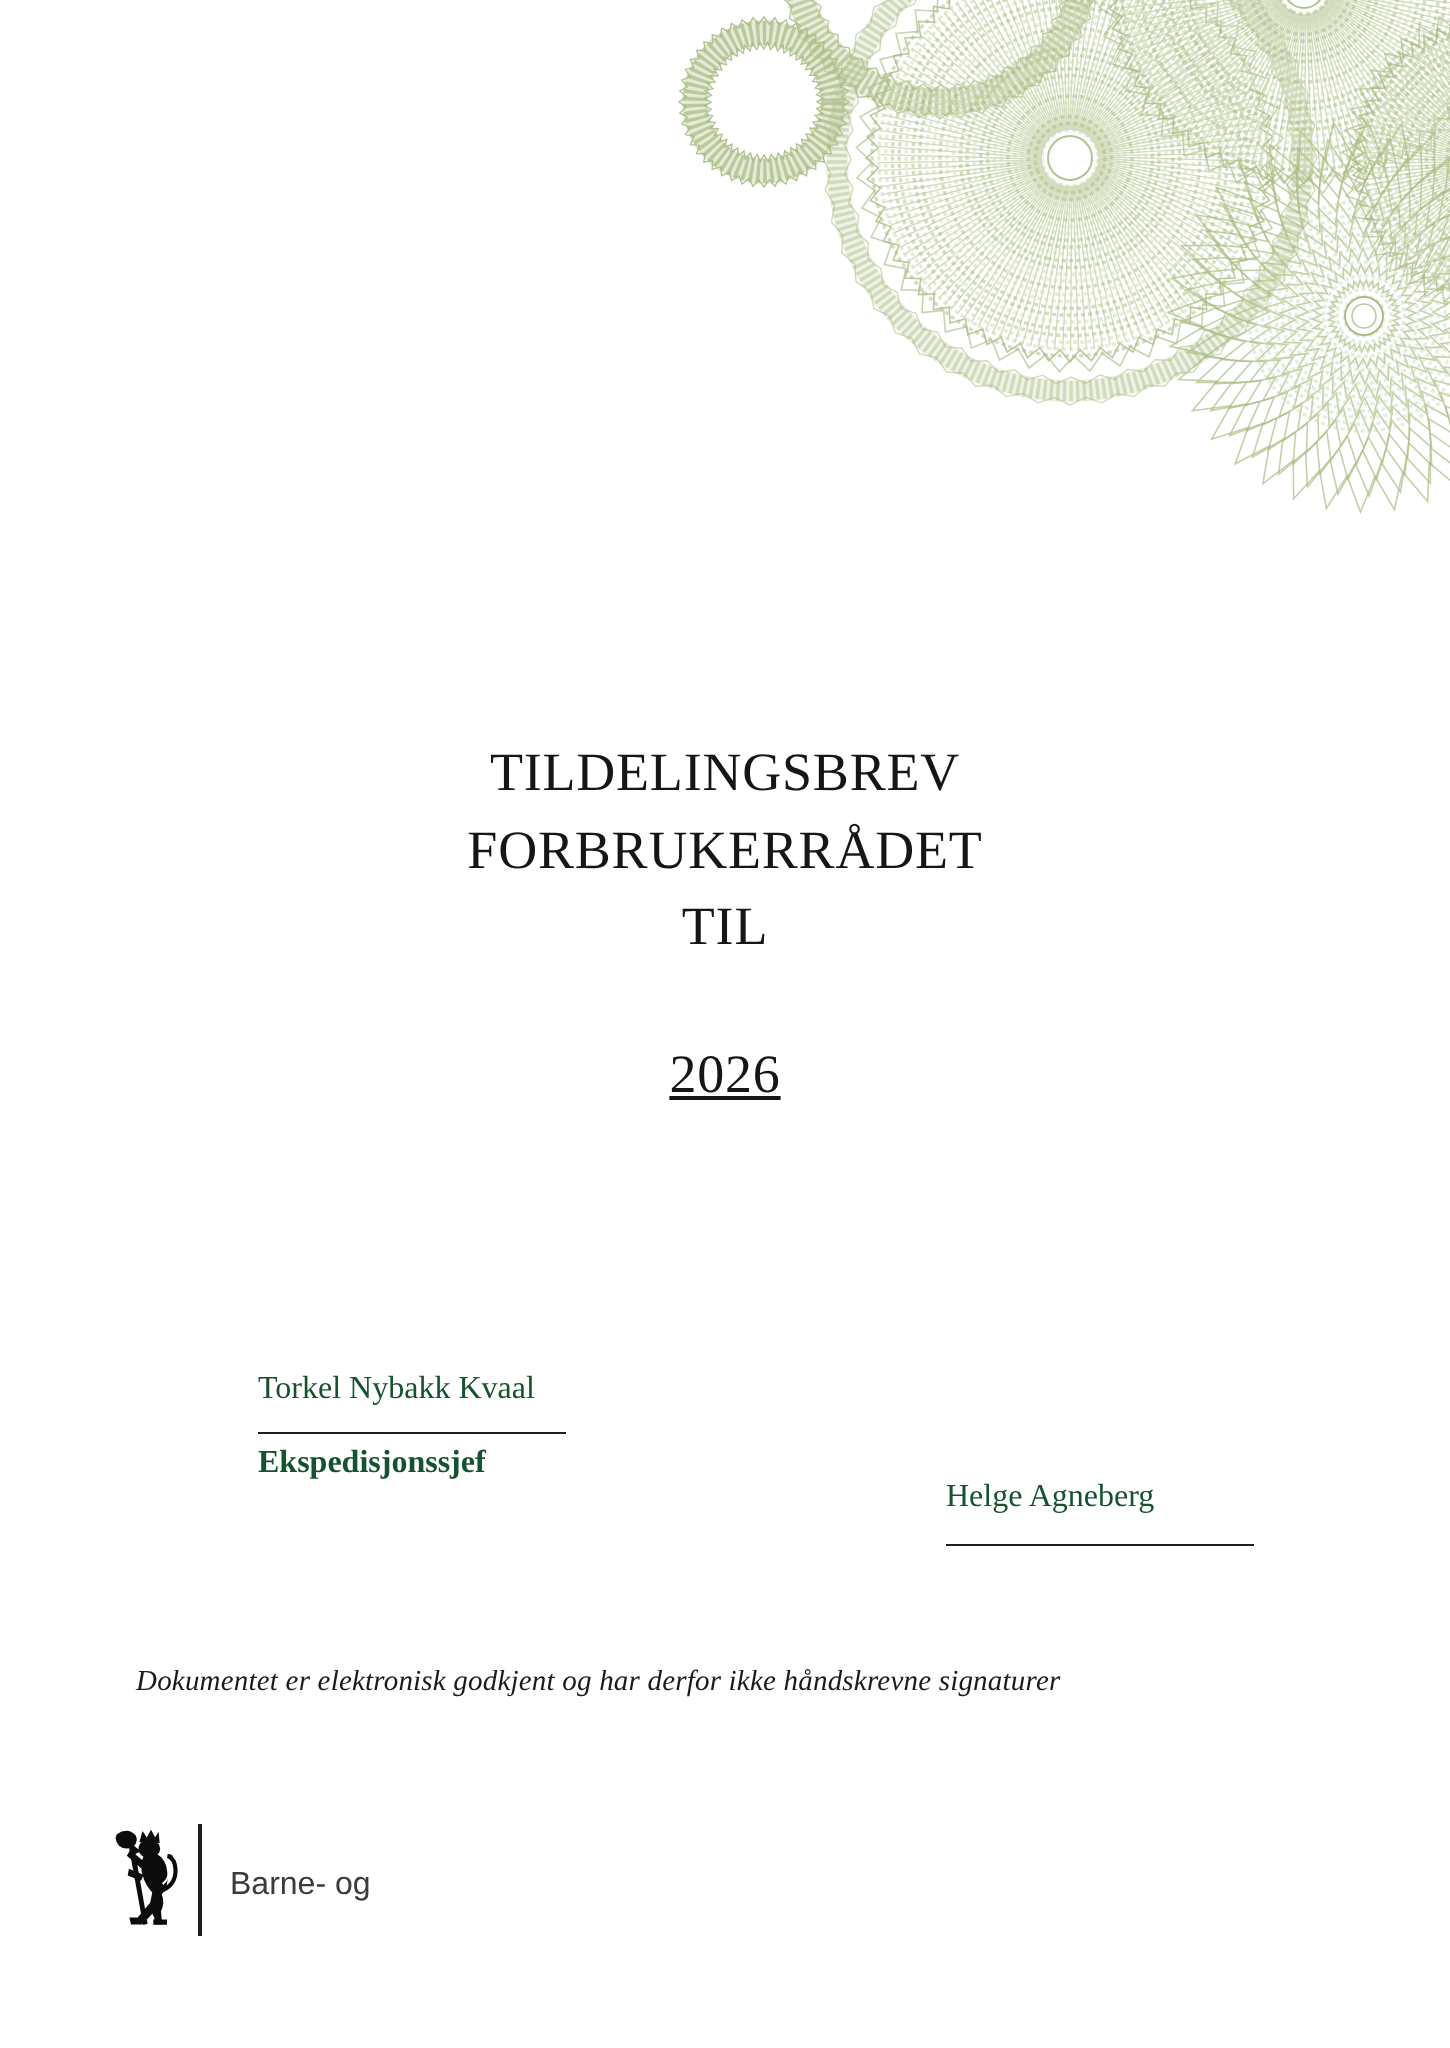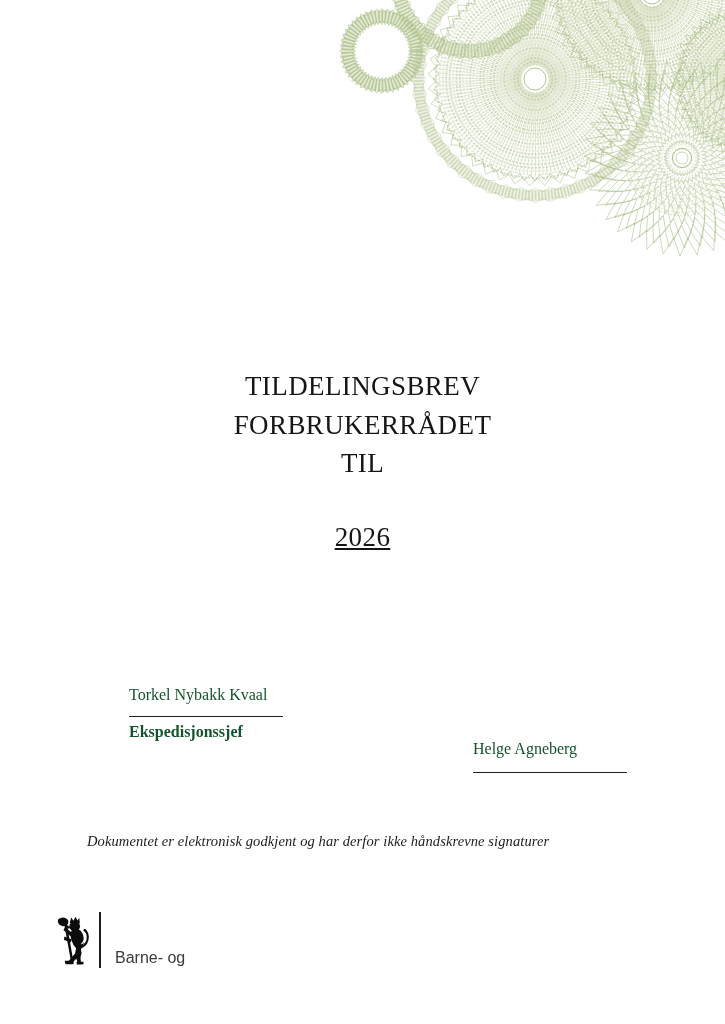--- a/index.html
+++ b/index.html
@@ -24,24 +24,24 @@
     text-align:center;font-size:27px;color:#161616;letter-spacing:.4px;text-decoration:underline;
   }
   .sig{position:absolute;font-size:16px;color:#14532d;line-height:22px;}
   .sig-left{left:129px;top:684px;}
   .sig-right{left:473px;top:738px;}
   .sig-line{width:154px;height:0;border-top:1.4px solid #1f1f1f;}
   .sig-left .sig-line{margin-top:10px;}
   .sig-right .sig-line{margin-top:12px;}
   .sig-role{margin-top:4px;font-weight:bold;}
   .e-note{
-    position:absolute;left:87px;top:833px;
+    position:absolute;left:68px;top:833px;
     font-style:italic;font-size:14.5px;color:#1b1b1b;letter-spacing:.1px;
   }
-  .footer-logo{position:absolute;left:55px;top:910px;display:flex;align-items:flex-end;}
+  .footer-logo{position:absolute;left:55px;top:910px;display:flex;align-items:center;}
   .lion{width:36px;height:52px;margin-top:2px;}
   .logo-divider{width:2px;height:56px;background:#1d1d1d;margin-left:8px;margin-top:2px;}
   .ministry-name{
     margin-left:14px;margin-top:8px;
     font-family:"Liberation Sans",sans-serif;
     font-size:16px;line-height:20.5px;color:#3b3b3a;
   }
 </style>
 </head>
 <body>

